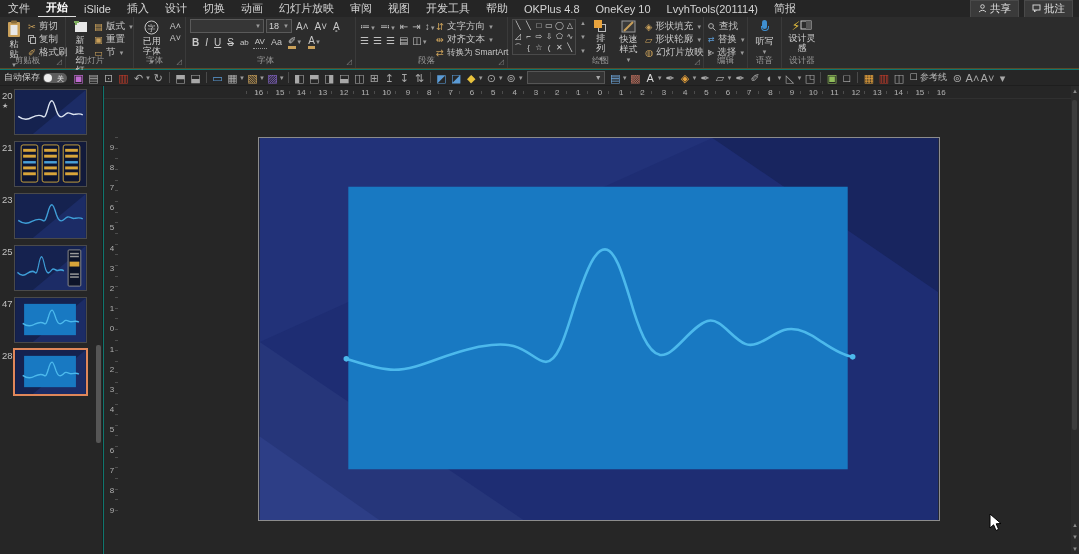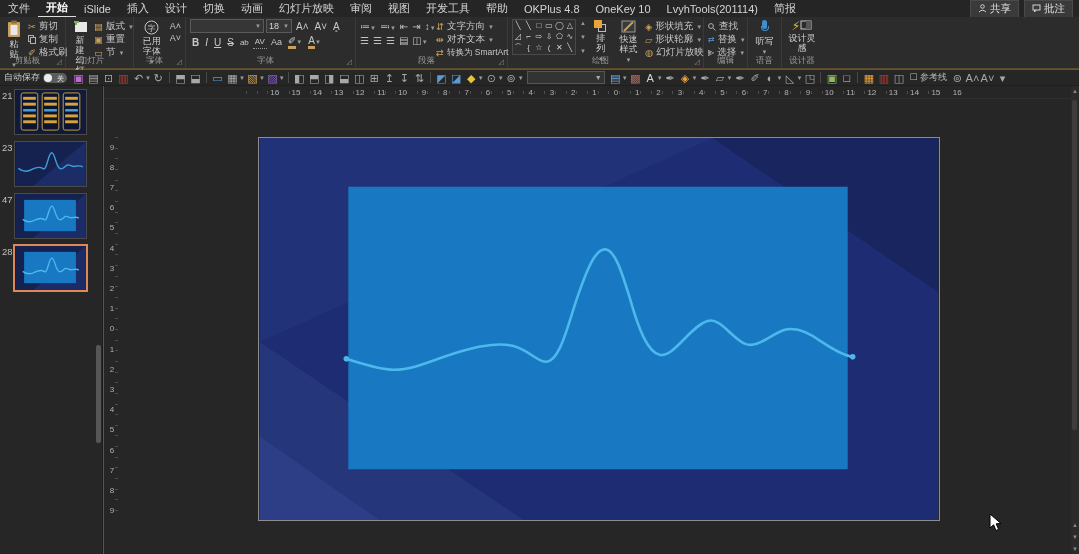--- a/index.html
+++ b/index.html
@@ -55,21 +55,21 @@
   .thumbs{position:absolute;left:0;top:0;width:103px;height:100%;background:#262626;border-right:1px solid #1c1c1c;padding-top:3px;}
   .thumb-row{position:relative;display:flex;height:52px;}
   .thumb-num{width:14px;font-size:9.5px;color:#c0c0c0;text-align:left;padding-left:2px;padding-top:1px;display:flex;flex-direction:column;align-items:flex-start;gap:1px;}
   .thumb-star{font-size:7px;color:#b8b8b8;}
   .thumb-box{width:73px;height:46px;border:1px solid #4a4a4a;background:#101a3e;}
   .thumb-row.selected .thumb-box{border:2px solid #e0875a;width:75px;height:48px;margin:-1px 0 0 -1px;}
   .tscroll{position:absolute;right:1px;top:259px;width:5px;height:98px;background:#565656;border-radius:2px;}
 
   .canvas{position:absolute;left:104px;top:0;right:0;bottom:0;background:#262626;}
   .hruler{position:absolute;left:0;top:0;right:8px;height:13px;border-bottom:1px solid #303030;}
-  .hnums{position:absolute;left:160px;top:0;width:704px;height:13px;display:flex;}
+  .hnums{position:absolute;left:144px;top:0;width:704px;height:13px;display:flex;}
   .hnums span{flex:1;text-align:center;font-size:8px;color:#b0b0b0;line-height:13px;}
   .hticks{position:absolute;left:142px;top:5px;width:704px;height:3px;background-image:repeating-linear-gradient(to right,#666 0 1px,transparent 1px 10.66px);opacity:.6;}
   .vruler{position:absolute;left:1px;top:51px;width:14px;height:384px;}
   .vnums{position:absolute;left:0;top:0;width:14px;height:384px;display:flex;flex-direction:column;}
   .vnums span{flex:1;text-align:center;font-size:8px;color:#b0b0b0;display:flex;align-items:center;justify-content:center;}
   .vticks{position:absolute;left:10px;top:0;width:3px;height:384px;background-image:repeating-linear-gradient(to bottom,#666 0 1px,transparent 1px 10.66px);opacity:.6;}
 
   .slide{position:absolute;left:154px;top:51px;width:682px;height:384px;border:1px solid #8c8c8c;}
   .vscroll{position:absolute;right:0;top:0;width:8px;bottom:0;background:#2b2b2b;}
   .vscroll .vthumb{position:absolute;left:1px;top:14px;width:5px;height:330px;background:#3d3d3d;border-radius:2px;}
@@ -744,20 +744,31 @@
       <span class="qg" style="color: rgb(168, 168, 168);">▾</span>
 
     </span>
 
 </div>
 
 <div class="main">
 
   <div class="thumbs">
 
+    <div class="thumb-row">
+      <div class="thumb-num">
+            <span>20</span>
+            <span class="thumb-star">★</span>
+          </div>
+      <div class="thumb-box"><svg width="71" height="44" viewBox="0 0 72 45">
+              <rect width="72" height="45" fill="#15224f"></rect>
+              <polygon points="72,0 72,45 18,45" fill="#1c2c66"></polygon>
+              <path d="M3,27 C7,30 12,31 17,28 C21,26 25,25 28,27 C30,28.5 31,27 33,20 C34.5,14 36,11 37.5,11 C39,11 40.5,16 42,21 C43.5,25.5 45,27.5 47,27.5 C49.5,27.5 51,24 53.5,23.5 C56,23 58,25.5 60.5,25 C63,24.5 66,23.5 69,25.5" fill="none" stroke="#dce4f0" stroke-width="1.4"></path>
+            </svg></div>
+    </div>
 
     <div class="thumb-row">
       <div class="thumb-num">
             <span>21</span>
           </div>
       <div class="thumb-box"><svg width="71" height="44" viewBox="0 0 72 45">
               <rect width="72" height="45" fill="#121a3a"></rect>
         <g stroke="#c7a13e" fill="#0d1430">
                 <rect x="6" y="3" width="17" height="38" rx="2"></rect>
                 <rect x="27.5" y="3" width="17" height="38" rx="2"></rect>
@@ -791,20 +802,40 @@
             <span>23</span>
           </div>
       <div class="thumb-box"><svg width="71" height="44" viewBox="0 0 72 45">
               <rect width="72" height="45" fill="#15224f"></rect>
               <polygon points="72,0 72,45 18,45" fill="#1c2c66"></polygon>
               <path d="M3,27 C7,30 12,31 17,28 C21,26 25,25 28,27 C30,28.5 31,27 33,20 C34.5,14 36,11 37.5,11 C39,11 40.5,16 42,21 C43.5,25.5 45,27.5 47,27.5 C49.5,27.5 51,24 53.5,23.5 C56,23 58,25.5 60.5,25 C63,24.5 66,23.5 69,25.5" fill="none" stroke="#3f9fd8" stroke-width="1.4"></path>
             </svg></div>
     </div>
 
 
+    <div class="thumb-row">
+      <div class="thumb-num">
+            <span>25</span>
+          </div>
+      <div class="thumb-box"><svg width="71" height="44" viewBox="0 0 72 45">
+              <rect width="72" height="45" fill="#15224f"></rect>
+              <polygon points="72,0 72,45 18,45" fill="#1c2c66"></polygon>
+              <g transform="scale(0.72,1)">
+                <path d="M3,27 C7,30 12,31 17,28 C21,26 25,25 28,27 C30,28.5 31,27 33,20 C34.5,14 36,11 37.5,11 C39,11 40.5,16 42,21 C43.5,25.5 45,27.5 47,27.5 C49.5,27.5 51,24 53.5,23.5 C56,23 58,25.5 60.5,25 C63,24.5 66,23.5 69,25.5" fill="none" stroke="#3f9fd8" stroke-width="1.6"></path>
+              </g>
+              <rect x="54" y="4" width="13" height="37" rx="1" fill="#0c1328" stroke="#8a8a8a"></rect>
+              <g fill="#9a9a9a">
+                <rect x="56" y="7" width="9" height="1.5"></rect>
+                <rect x="56" y="10" width="9" height="1.5"></rect>
+                <rect x="56" y="28" width="9" height="1.5"></rect>
+                <rect x="56" y="31" width="9" height="1.5"></rect>
+              </g>
+              <rect x="55.5" y="16" width="10" height="5" fill="#d8a43a"></rect>
+            </svg></div>
+    </div>
 
 
     <div class="thumb-row">
       <div class="thumb-num">
             <span>47</span>
           </div>
       <div class="thumb-box"><svg width="71" height="44" viewBox="0 0 72 45">
               <rect width="72" height="45" fill="#15224f"></rect>
               <polygon points="72,0 72,45 18,45" fill="#1c2c66"></polygon>
               <rect x="9" y="6" width="53" height="32" fill="#1879c2"></rect>

